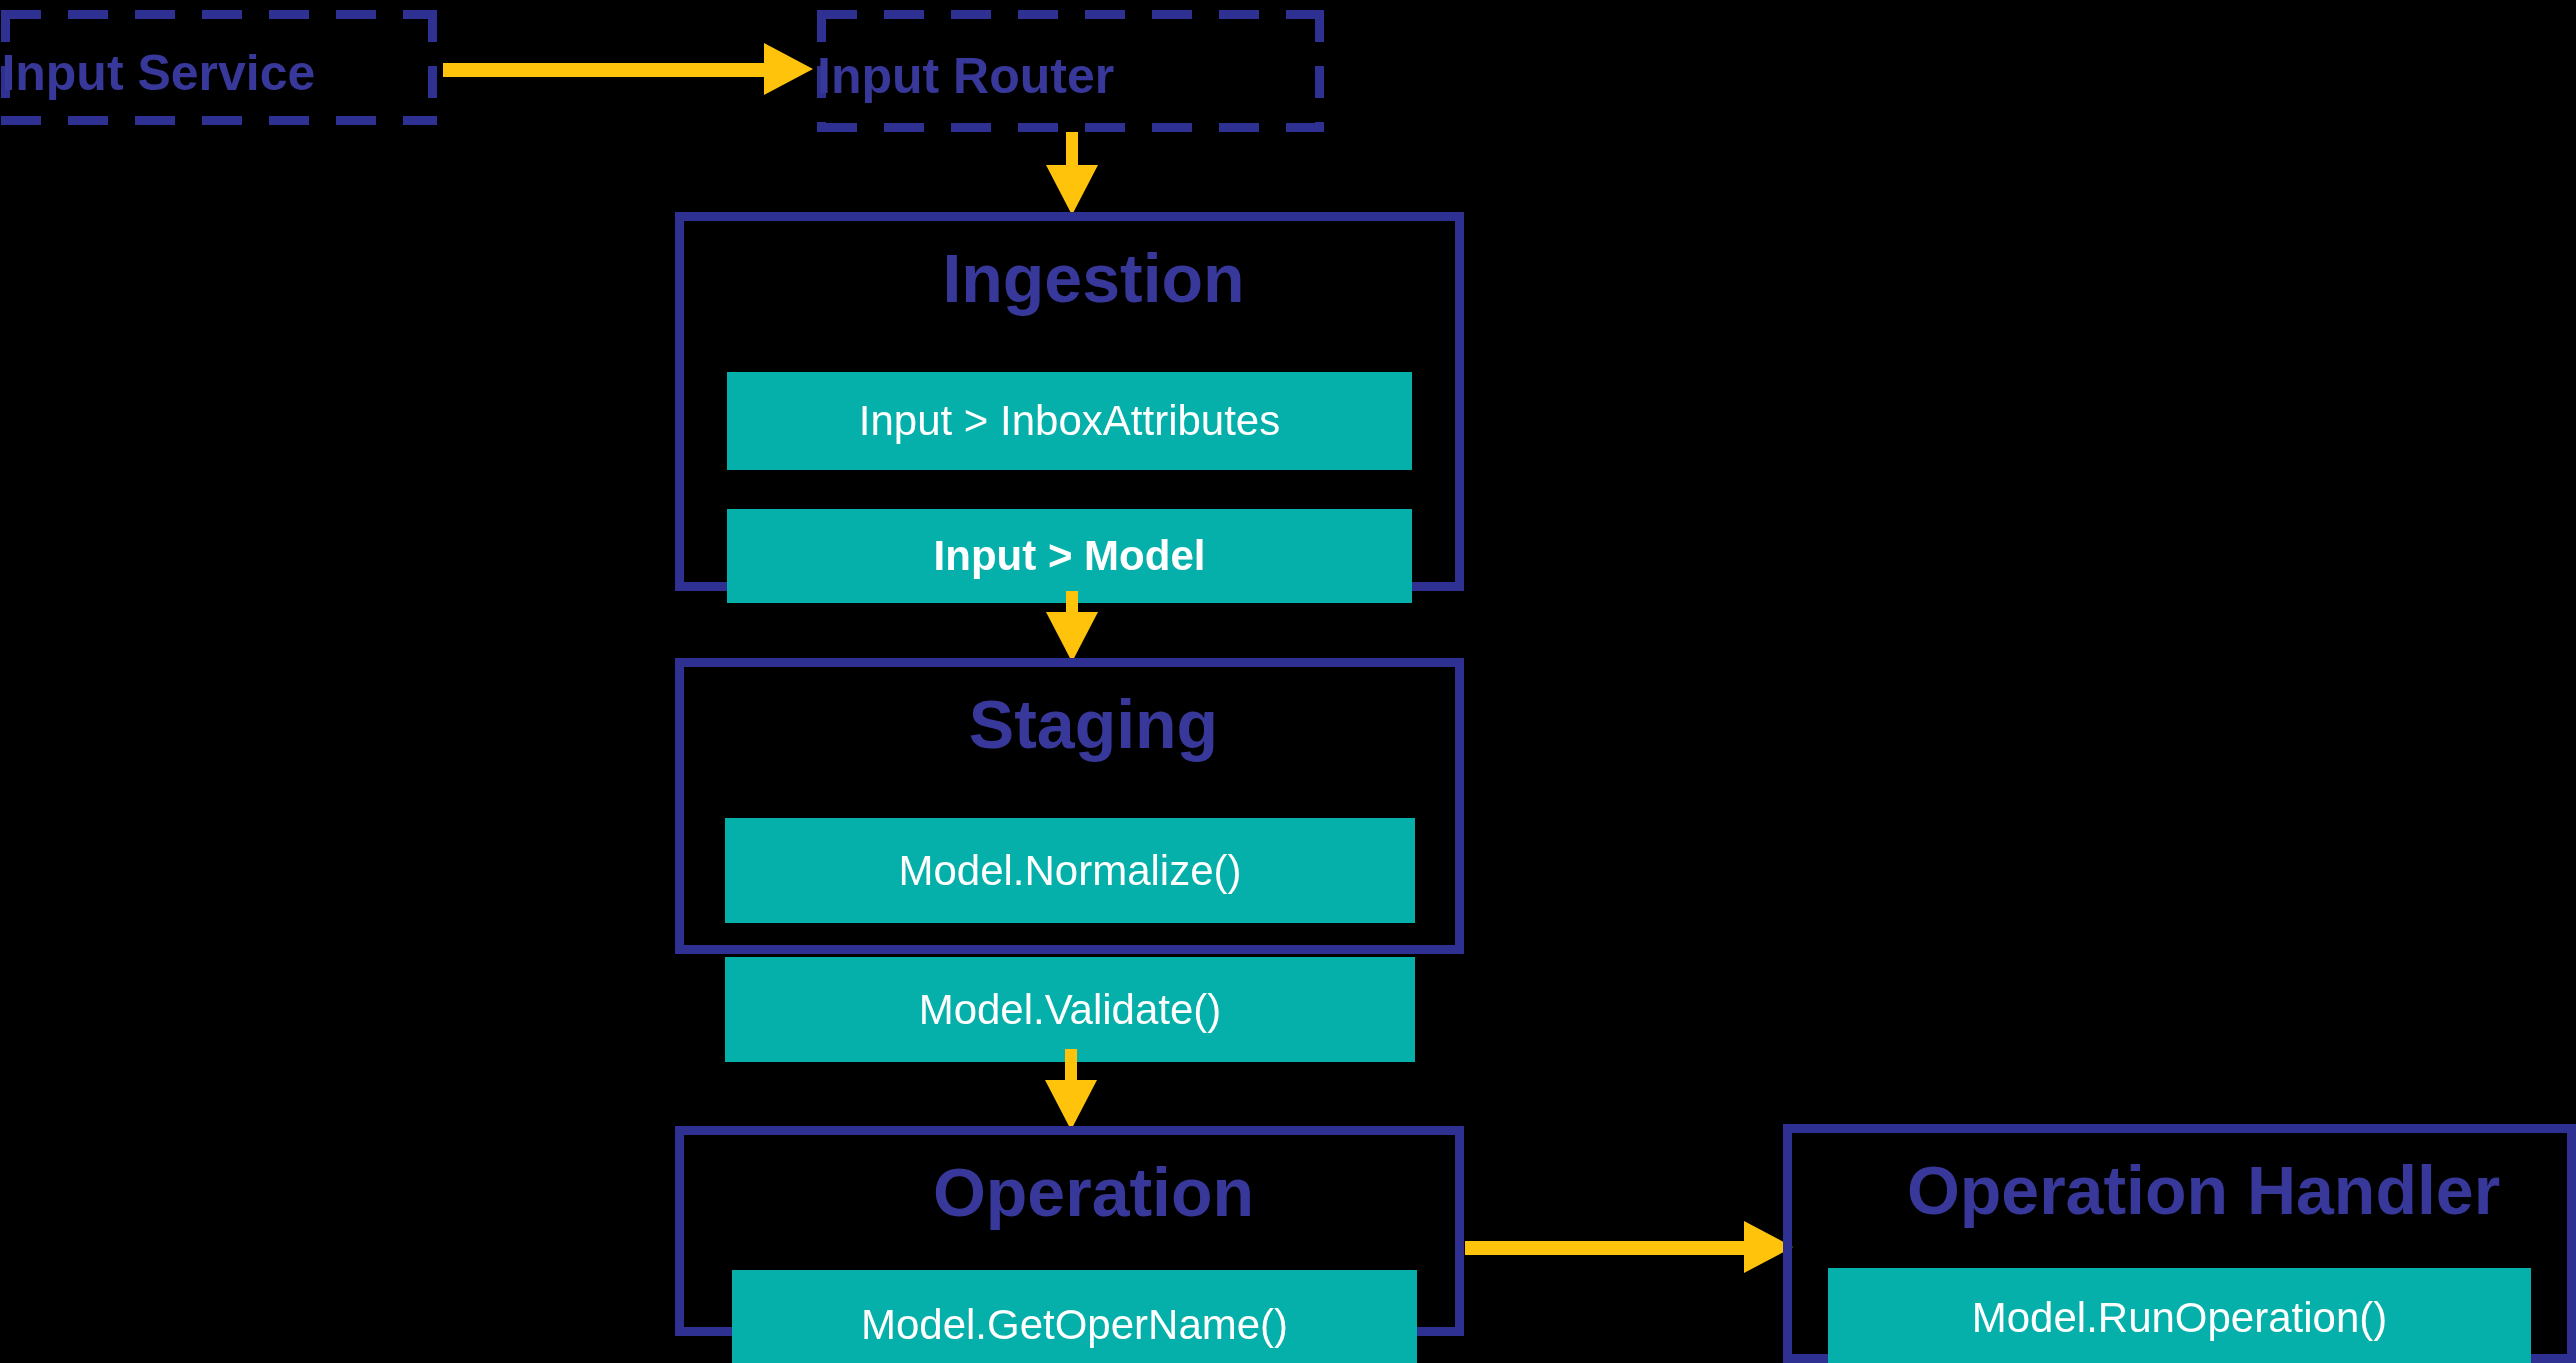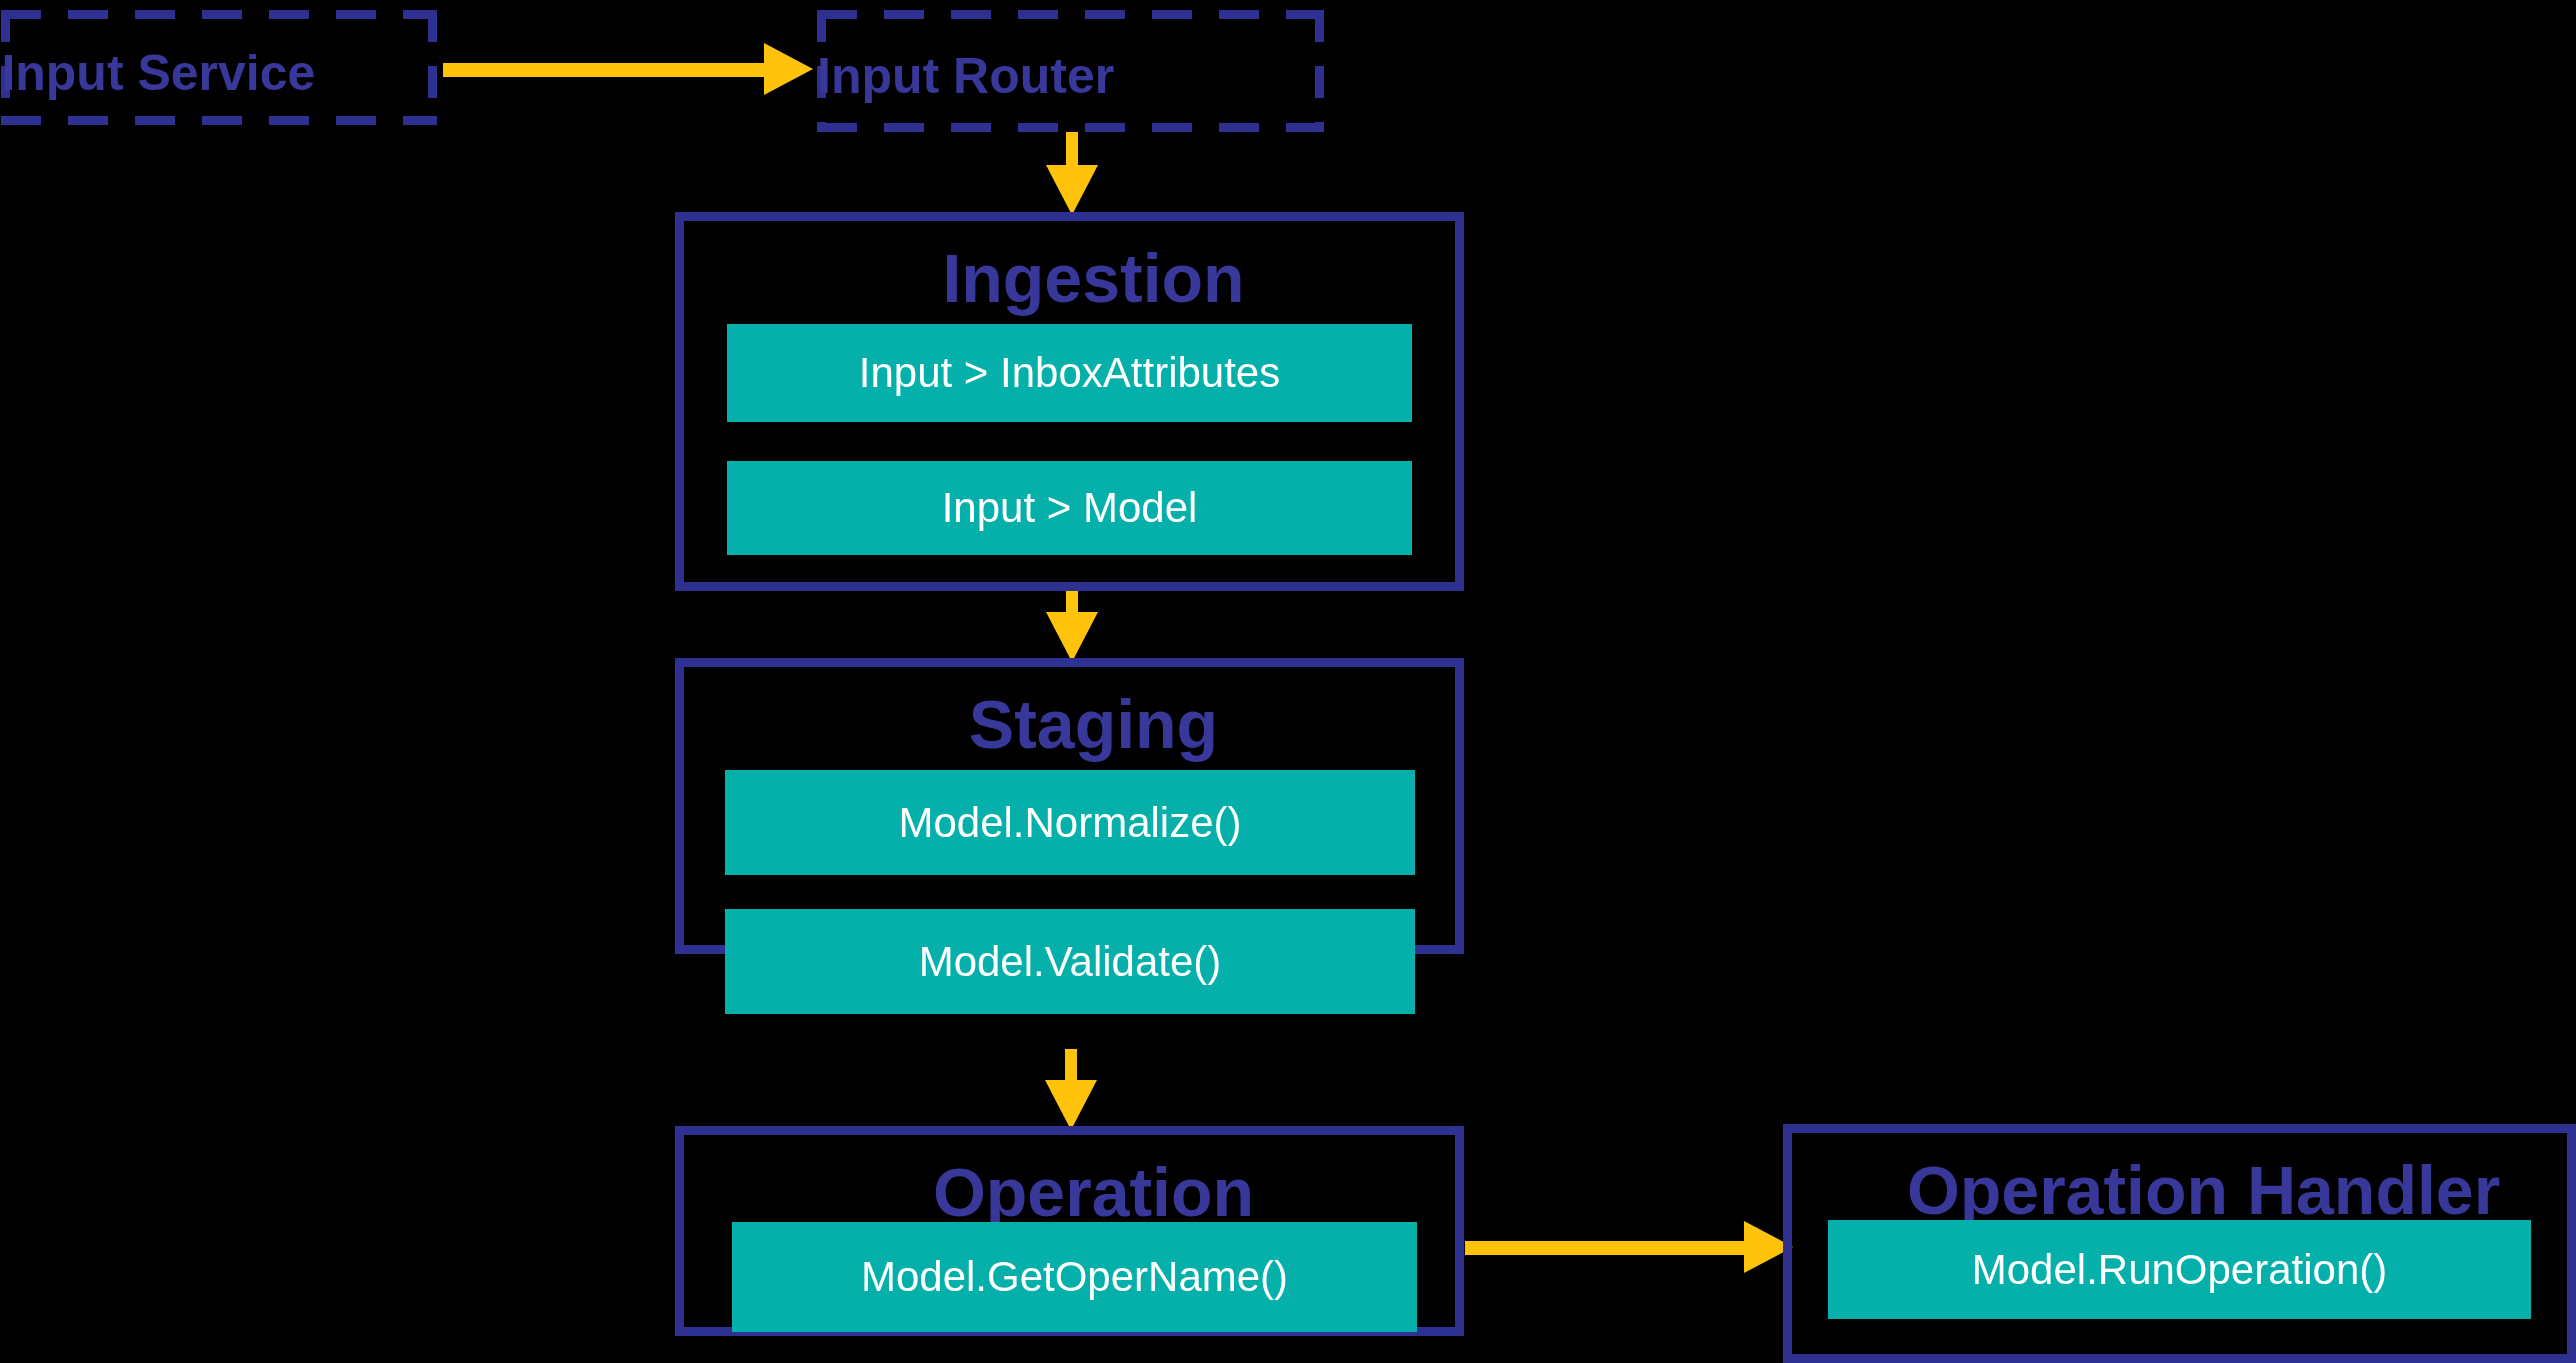--- a/index.html
+++ b/index.html
@@ -47,21 +47,21 @@
     position: absolute; left: 0; right: 0; top: 20px;
     text-align: center;
     color: var(--navy-text);
     font-size: 68px; font-weight: 700; line-height: 1.1; margin-left: 48px;
   }
   .step-box {
     position: absolute;
     background: var(--teal);
     display: flex; align-items: center; justify-content: center;
     color: var(--step-text);
-    font-size: 42px; font-weight: 400; line-height: 1;
+    font-size: 42px; font-weight: 400; line-height: 1; margin-top: 48px;
   }
 
   
   .arrow-shaft-h { position: absolute; height: 13.6px; background: var(--yellow); }
   .arrow-shaft-v { position: absolute; width: 11.5px;  background: var(--yellow); }
   .arrow-head-right {
     position: absolute; width: 0; height: 0;
     border-top: 26.5px solid transparent;
     border-bottom: 26.5px solid transparent;
     border-left: 49px solid var(--yellow);
@@ -72,21 +72,21 @@
     border-right: 26px solid transparent;
     border-top: 50px solid var(--yellow);
   }
 
   
   #input-service   { left: 1.4px;    top: 10px;   width: 436px;  height: 115px; }
   #input-router    { left: 817px; top: 10px;   width: 507px;  height: 122px; }
 
   #ingestion       { left: 675px;  top: 212px;  width: 789px; height: 379px; }
   #ingestion-step-0 { left: 43px;  top: 103px;  width: 685px;  height: 98px; }
-  #ingestion-step-1 { left: 43px;  top: 240px;  width: 685px;  height: 94px; }
+  #ingestion-step-1 { left: 43px;  top: 240px;  width: 685px;  height: 94px; font-weight: bold; }
 
   #staging         { left: 675px;  top: 658px;  width: 789px; height: 296px; }
   #staging-step-0  { left: 41px;   top: 103px;  width: 690px;  height: 105px; }
   #staging-step-1  { left: 41px;   top: 242px;  width: 690px;  height: 105px; }
 
   #operation       { left: 675px;  top: 1126px; width: 789px; height: 210px; }
   #operation-step-0 { left: 48px;  top: 87px;  width: 685px;  height: 110px; }
 
   #operation-handler { left: 1783px; top: 1124px; width: 793px; height: 239px; }
   #operation-handler-step-0 { left: 36px; top: 87px; width: 703px; height: 99px; }

